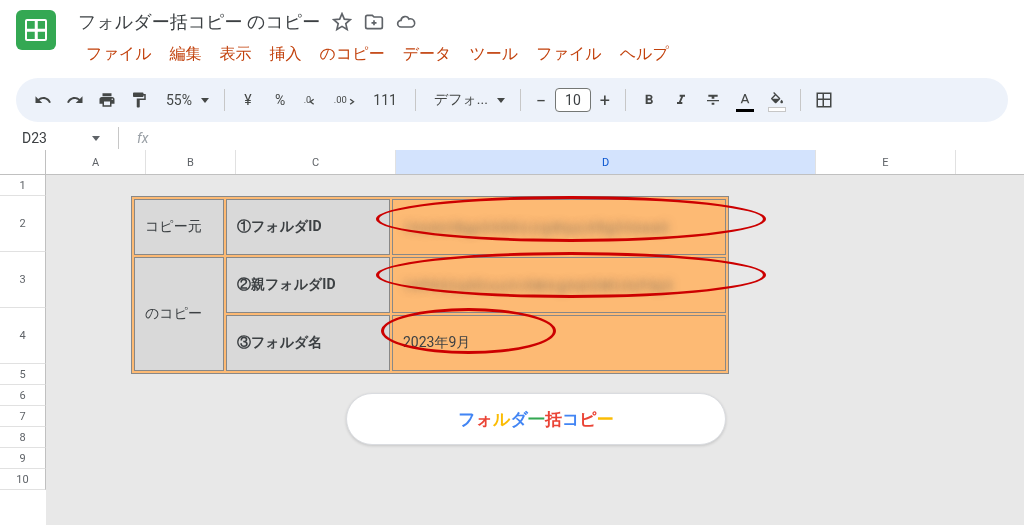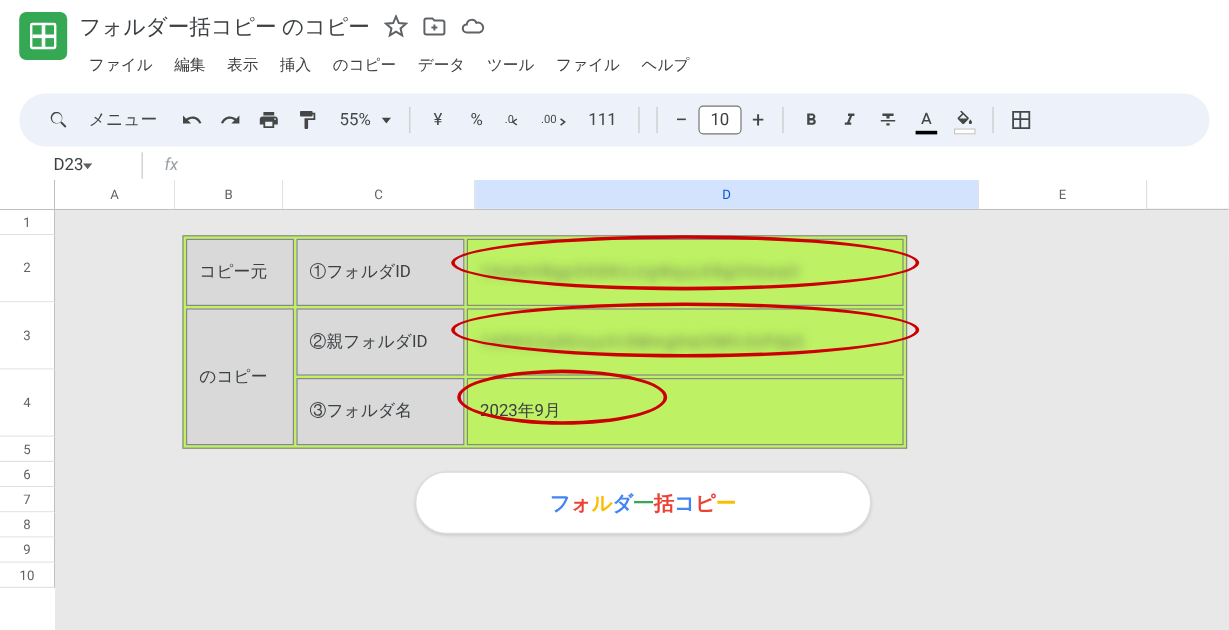--- a/index.html
+++ b/index.html
@@ -5,65 +5,65 @@
 * { margin: 0; padding: 0; box-sizing: border-box; }
 body { font-family: "Google Sans", Roboto, Arial, sans-serif; font-size: 13px; color: #3c4043; background: #fff; overflow: hidden; }
 
 .header { padding: 8px 16px 0 16px; display: flex; align-items: flex-start; gap: 10px; }
 .logo { width: 40px; height: 40px; background: #34a853; border-radius: 6px; display: flex; align-items: center; justify-content: center; flex-shrink: 0; margin-top: 2px; }
 .logo-inner { width: 22px; height: 22px; border: 2.5px solid #fff; border-radius: 2px; position: relative; }
 .logo-inner::before, .logo-inner::after { content: ""; position: absolute; background: #fff; }
 .logo-inner::before { top: 50%; left: 0; right: 0; height: 2.5px; transform: translateY(-50%); }
 .logo-inner::after { left: 50%; top: 0; bottom: 0; width: 2.5px; transform: translateX(-50%); }
 
-.title-area { flex: 1; }
+.title-area { flex: 1; margin-left: 12px; }
 .title-row { display: flex; align-items: center; gap: 12px; height: 28px; }
 .doc-title { font-size: 18px; color: #3c4043; font-weight: 400; }
 .title-icon { color: #5f6368; width: 20px; height: 20px; display: flex; align-items: center; justify-content: center; }
 .title-icon svg { width: 20px; height: 20px; fill: #5f6368; }
 
 .menubar { display: flex; gap: 2px; margin-top: 4px; height: 28px; align-items: center; }
-.menubar-item { padding: 4px 8px; font-size: 13px; color: #404040; border-radius: 4px; cursor: pointer; }
+.menubar-item { padding: 4px 8px; font-size: 16px; color: #c2410c; border-radius: 4px; cursor: pointer; }
 
 .toolbar { margin: 10px 16px 0 16px; background: #edf2fa; border-radius: 24px; height: 44px; display: flex; align-items: center; padding: 0 12px; gap: 2px; }
 .tb-btn { display: flex; align-items: center; justify-content: center; height: 30px; min-width: 30px; padding: 0 4px; color: #444746; border-radius: 4px; cursor: pointer; position: relative; }
 .tb-btn svg { fill: #444746; }
 .tb-txt { font-size: 14px; color: #444746; padding: 0 6px; }
 .tb-sep { width: 1px; height: 22px; background: #c7c7c7; margin: 0 6px; }
 .tb-arrow { width: 14px; display:flex;align-items:center;justify-content:center; }
 .tb-arrow svg{width:8px;height:5px;fill:#444746;}
 .search-group { display: flex; align-items: center; gap: 4px; padding: 0 6px; }
 .font-size-box { border: 1px solid #747775; border-radius: 4px; width: 36px; height: 24px; display: flex; align-items: center; justify-content: center; font-size: 14px; background: #fff; }
 .plusminus { font-size: 18px; color: #444746; width: 24px; text-align: center; cursor:pointer; }
 .color-underline::after { content:""; position:absolute; bottom:3px; left:6px; right:6px; height:3px; }
 .text-color::after{ background:#000; }
 .fill-color::after{ background:#fff; border:1px solid #c7c7c7; height:3px; }
 
 .name-row { display: flex; align-items: center; height: 28px; padding: 8px 16px 4px 16px; gap: 6px; }
-.name-box { width: 90px; height: 24px; display: flex; align-items: center; justify-content: center; padding: 0 6px; font-size: 14px; color: #3c4043; }
+.name-box { width: 90px; height: 24px; display: flex; align-items: center; justify-content: space-between; padding: 0 6px; font-size: 14px; color: #3c4043; }
 .name-box svg{width:8px;height:5px;fill:#5f6368;}
 .fx { font-style: italic; color: #9aa0a6; font-size: 14px; margin-left: 6px; }
 .formula-input { flex:1; height:24px; border:none; outline:none; font-size:14px; }
 
 .sheet { position: relative; background: #e8e8e8; }
 .col-headers { display: flex; background: #fff; border-bottom: 1px solid #c0c0c0; }
 .corner { width: 46px; height: 24px; background: #fff; border-right: 1px solid #c0c0c0; }
 .ch { height: 24px; display: flex; align-items: center; justify-content: center; font-size: 11px; color: #5f6368; border-right: 1px solid #e1e1e1; background: #fff; }
 .ch.sel { background: #d3e3fd; color: #0b57d0; }
 .rows { display: flex; }
 .row-headers { width: 46px; background: #fff; }
 .rh { height: 21px; border-bottom: 1px solid #e1e1e1; border-right: 1px solid #c0c0c0; display: flex; align-items: center; justify-content: center; font-size: 11px; color: #5f6368; background: #fff; }
 .rh.big { height: 56px; }
 .grid-body { flex: 1; position: relative; background: #e8e8e8; min-height: 360px; }
 
-.data-table { position: absolute; top: 21px; left: 106px; border: 1.5px solid #888; background: #bef264; }
+.data-table { position: absolute; top: 21px; left: 85px; border: 1.5px solid #888; background: #fdba74; }
 .data-table td { border: 1px solid #888; padding: 0 10px; font-size: 14px; }
 .data-table .hdr { background: #d9d9d9; width: 90px; height: 56px; text-align: left; }
-.data-table .lbl { background: #d9d9d9; width: 140px; height: 56px; text-align: left; }
-.data-table .val { width: 364px; height: 56px; text-align: left; position: relative; }
+.data-table .lbl { background: #d9d9d9; width: 164px; height: 56px; text-align: left; font-weight: bold; }
+.data-table .val { width: 334px; height: 56px; text-align: left; position: relative; }
 .blur-text { color: transparent; text-shadow: 0 0 8px rgba(80,80,80,0.8); letter-spacing: 1px; font-size: 13px; user-select: none; }
 .ellipse { position: absolute; border: 3px solid #c00; border-radius: 50%; pointer-events: none; }
 .e1 { top: 21px; left: 330px; width: 390px; height: 46px; }
 .e2 { top: 77px; left: 330px; width: 390px; height: 46px; }
 .e3 { top: 133px; left: 335px; width: 175px; height: 46px; }
 
 .app-button { position: absolute; top: 218px; left: 300px; width: 380px; height: 52px; background: #fff; border: 1px solid #dadce0; border-radius: 26px; box-shadow: 0 1px 3px rgba(0,0,0,.15); display: flex; align-items: center; justify-content: center; font-size: 17px; font-weight: 700; cursor: pointer; }
 .g-b{color:#4285f4;} .g-r{color:#ea4335;} .g-y{color:#fbbc04;} .g-g{color:#34a853;}
 
 svg { display: block; }
@@ -103,28 +103,20 @@
       <div class="menubar-item">のコピー</div>
       <div class="menubar-item">データ</div>
       <div class="menubar-item">ツール</div>
       <div class="menubar-item">ファイル</div>
       <div class="menubar-item">ヘルプ</div>
     </div>
   </div>
 </div>
 
 <div class="toolbar">
-  <div class="search-group">
-    <div class="tb-btn">
-        <svg width="18" height="18" viewBox="0 0 24 24">
-          <path d="M15.5 14h-.79l-.28-.27a6.5 6.5 0 10-.7.7l.27.28v.79l5 5L20.49 19zM10 15.5A5.5 5.5 0 1115.5 10 5.5 5.5 0 0110 15.5z"></path>
-        </svg>
-      </div>
-    <span class="tb-txt">メニュー</span>
-  </div>
   <div class="tb-btn">
       <svg width="18" height="18" viewBox="0 0 24 24">
         <path d="M12.5 8c-2.65 0-5.05 1-6.9 2.6L2 7v9h9l-3.62-3.62c1.39-1.16 3.16-1.88 5.12-1.88 3.54 0 6.55 2.31 7.6 5.5l2.37-.78C21.08 11.03 17.15 8 12.5 8z"></path>
       </svg>
     </div>
   <div class="tb-btn">
       <svg width="18" height="18" viewBox="0 0 24 24">
         <path d="M18.4 10.6C16.55 9 14.15 8 11.5 8c-4.65 0-8.58 3.03-9.96 7.22L3.9 16c1.05-3.19 4.06-5.5 7.6-5.5 1.96 0 3.73.72 5.12 1.88L13 16h9V7z"></path>
       </svg>
     </div>
@@ -162,20 +154,28 @@
   <div class="tb-btn">
       <svg width="24" height="16" viewBox="0 0 28 18">
         <text x="1" y="12" font-size="11" fill="#444746">.00</text>
         <path d="M20 8l4 3-4 3" fill="none" stroke="#444746" stroke-width="1.5"></path>
       </svg>
     </div>
   <div class="tb-btn">
       <span class="tb-txt">111</span>
     </div>
   <div class="tb-sep"></div>
+  <div class="tb-btn">
+      <span class="tb-txt">デフォ...</span>
+      <span class="tb-arrow">
+        <svg viewBox="0 0 8 5">
+          <path d="M0 0l4 5 4-5z"></path>
+        </svg>
+      </span>
+    </div>
   <div class="tb-sep"></div>
   <span class="plusminus">−</span>
   <div class="font-size-box">10</div>
   <span class="plusminus">+</span>
   <div class="tb-sep"></div>
   <div class="tb-btn">
       <svg width="16" height="16" viewBox="0 0 24 24">
         <path d="M15.6 10.79c.97-.67 1.65-1.77 1.65-2.79 0-2.26-1.75-4-4-4H7v14h7.04c2.09 0 3.71-1.7 3.71-3.79 0-1.52-.86-2.82-2.15-3.42zM10 6.5h3c.83 0 1.5.67 1.5 1.5s-.67 1.5-1.5 1.5h-3zm3.5 9H10v-3h3.5c.83 0 1.5.67 1.5 1.5s-.67 1.5-1.5 1.5z"></path>
       </svg>
     </div>

